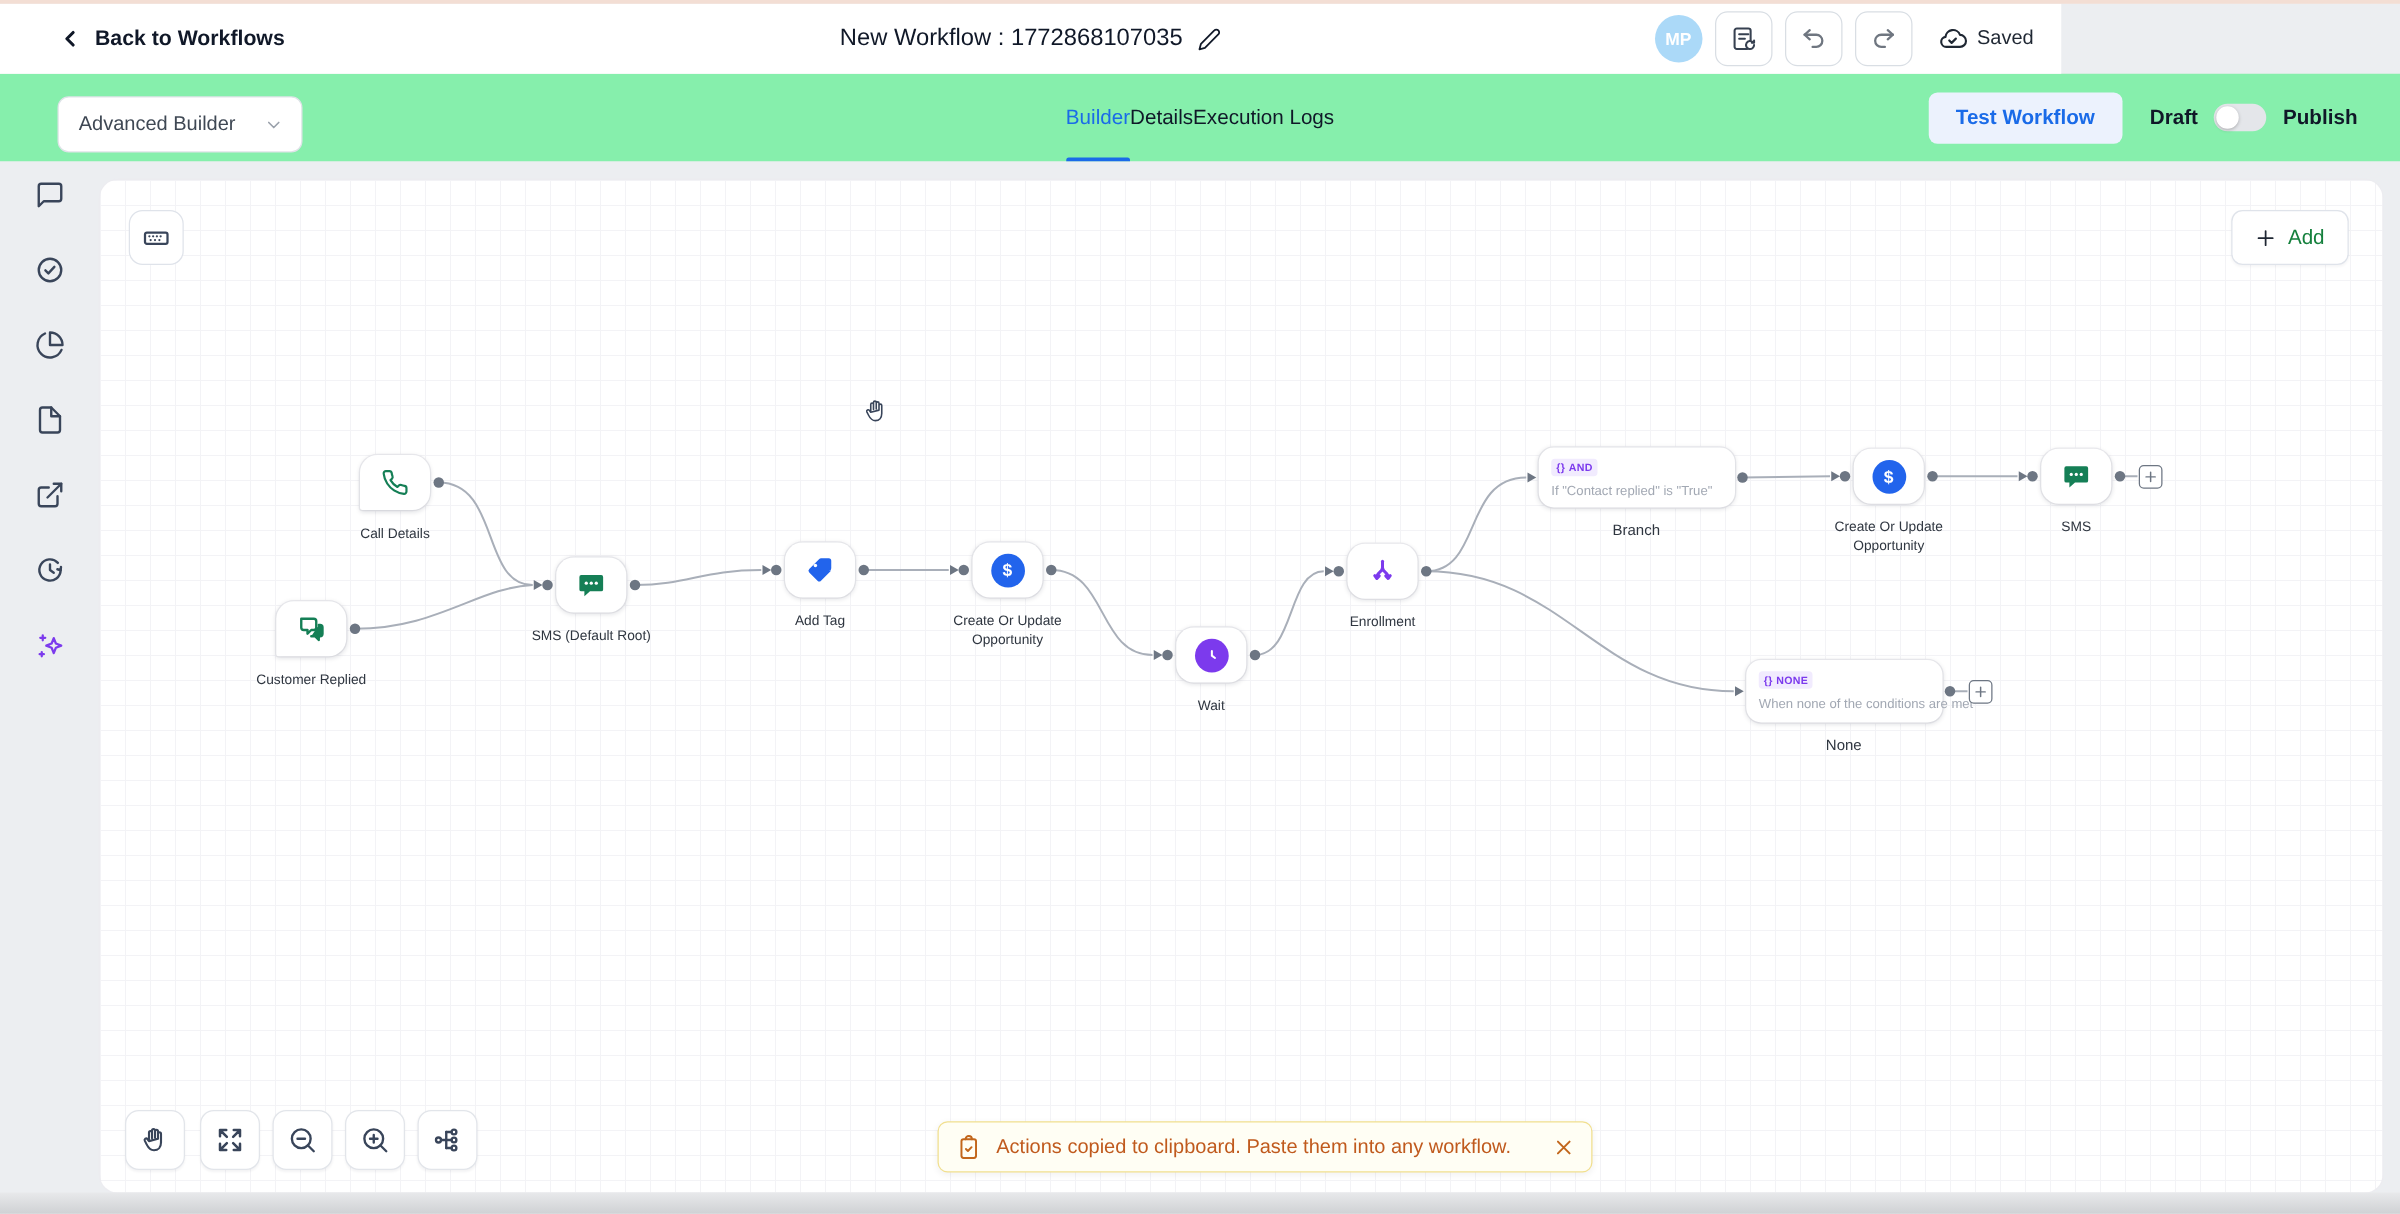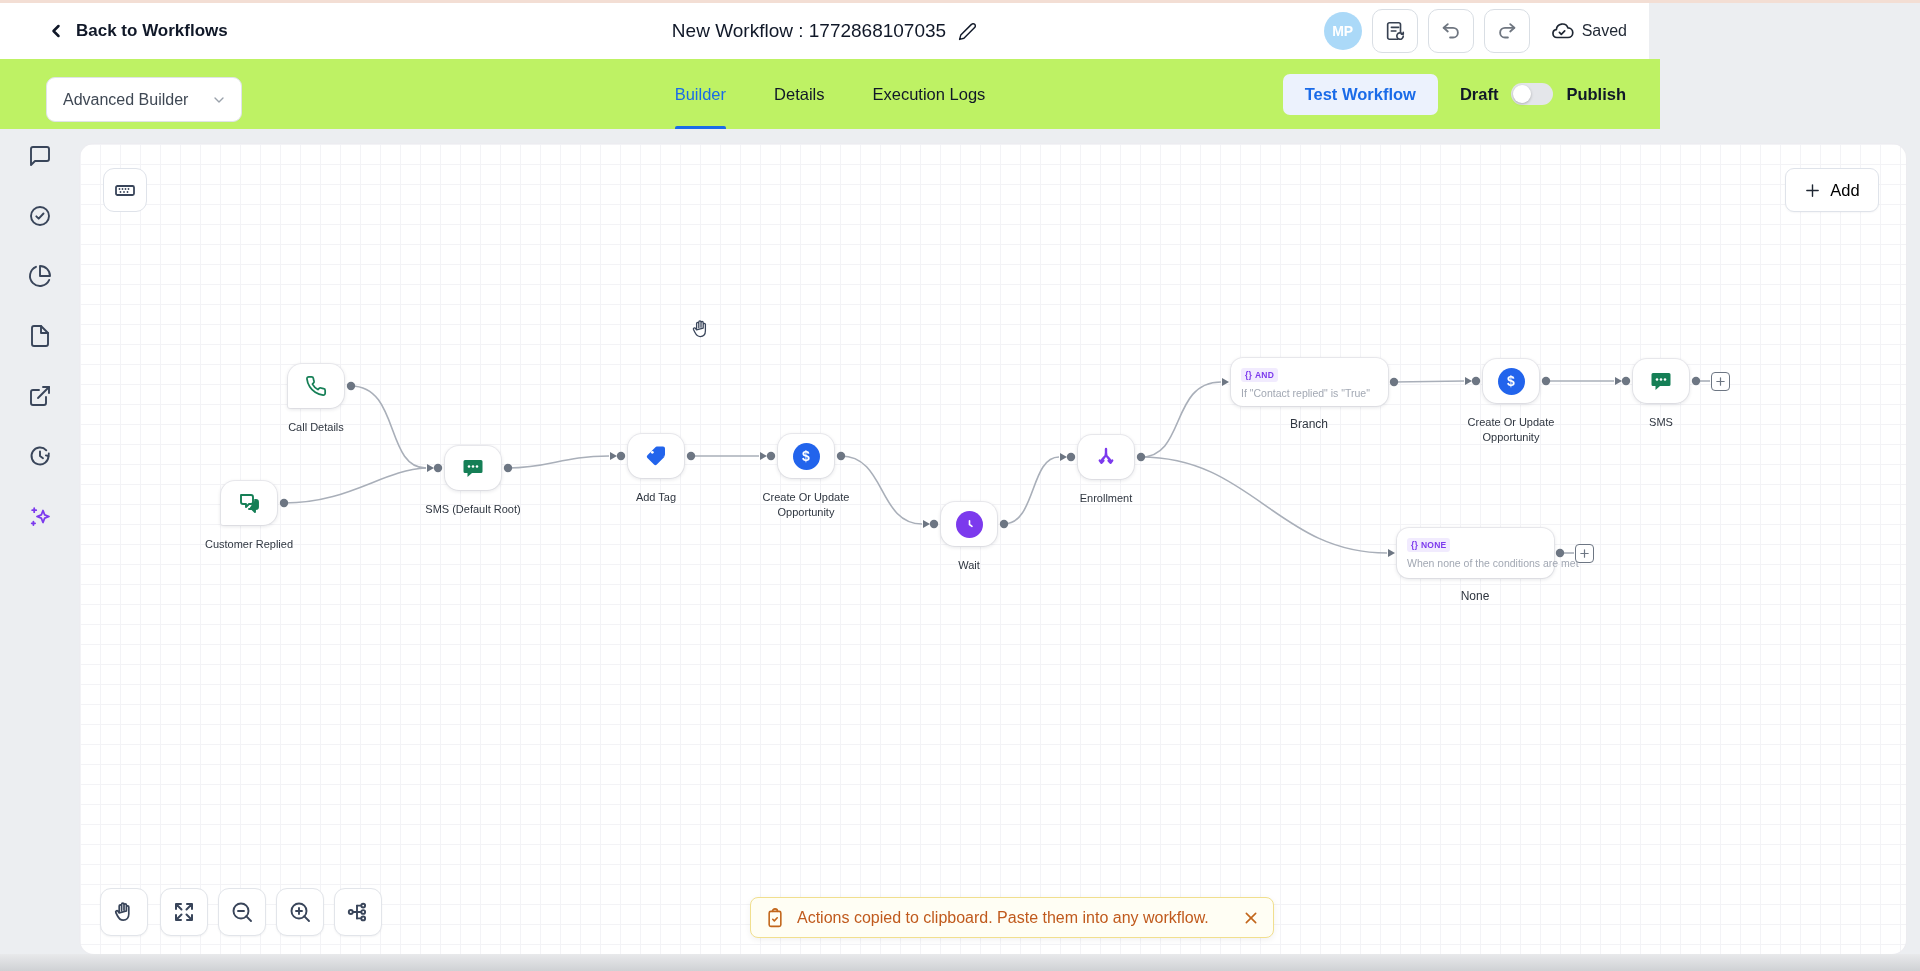--- a/index.html
+++ b/index.html
@@ -26,29 +26,29 @@
     color:#fff; font-size:14px; font-weight:700; display:flex;
     align-items:center; justify-content:center; }
   .hdr-iconbtn { width:46px; height:44px; border:1px solid #d9dee4;
     border-radius:10px; background:#fff; display:flex; align-items:center;
     justify-content:center; }
   .saved { display:flex; align-items:center; gap:8px; margin-left:10px;
     margin-right:8px; }
   .saved span { font-size:16px; font-weight:400; color:#1f2733; }
 
   
-  .toolbar { position:absolute; left:0; top:59px; width:1660px; height:70px;
-    background:#bef264; z-index:29; }
+  .toolbar { position:absolute; left:0; top:59px; width:1920px; height:70px;
+    background:#86efac; z-index:29; }
   .builder-select { position:absolute; left:46px; top:18px; width:196px;
     height:45px; border:1px solid #dfe3e8; border-radius:9px; background:#fff;
     display:flex; align-items:center; justify-content:space-between;
     padding:0 14px 0 16px; cursor:pointer; }
   .builder-select span { font-size:16px; color:#3f4854; }
   .tabs { position:absolute; left:0; right:0; top:0; height:70px;
-    display:flex; align-items:center; justify-content:center; gap:48px; }
+    display:flex; align-items:center; justify-content:center; }
   .tab { font-size:16.5px; font-weight:500; color:#101828; cursor:pointer;
     position:relative; height:70px; display:flex; align-items:center; }
   .tab.active { color:#1a6be8; }
   .tab.active::after { content:""; position:absolute; left:0; right:0;
     bottom:0; height:3px; background:#1a6be8; border-radius:2px 2px 0 0; }
   .toolbar-right { position:absolute; right:34px; top:0; height:70px;
     display:flex; align-items:center; gap:22px; }
   .test-btn { background:#ecf2fd; color:#1a6be8; font-size:16.5px;
     font-weight:600; border:none; border-radius:7px; padding:11px 22px;
     cursor:pointer; }
@@ -74,21 +74,21 @@
     background-size:20px 20px; overflow:hidden; z-index:10;
     box-shadow:0 0 0 1px #ececf0; }
 
   .kbd-btn { position:absolute; left:23px; top:24px; width:44px; height:44px;
     background:#fff; border:1px solid #dfe3ea; border-radius:11px;
     display:flex; align-items:center; justify-content:center; cursor:pointer; }
   .add-btn { position:absolute; left:1705px; top:24px; width:94px; height:44px;
     background:#fff; border:1px solid #dfe3ea; border-radius:9px;
     display:flex; align-items:center; justify-content:center; gap:9px;
     cursor:pointer; box-shadow:0 1px 2px rgba(16,24,40,.04); }
-  .add-btn span { font-size:16.5px; font-weight:500; color:#000000; }
+  .add-btn span { font-size:16.5px; font-weight:500; color:#15803d; }
 
   .edges { position:absolute; left:0; top:0; width:1826px; height:810px;
     pointer-events:none; }
 
   
   .node { position:absolute; width:56px; height:44px; background:#fff;
     border-radius:14px; box-shadow:0 1px 4px rgba(16,24,40,.14),
     0 0 0 1px #f0f0f3; display:flex; align-items:center;
     justify-content:center; cursor:pointer; }
   .node.trigger { border-radius:14px 14px 14px 2px; }

